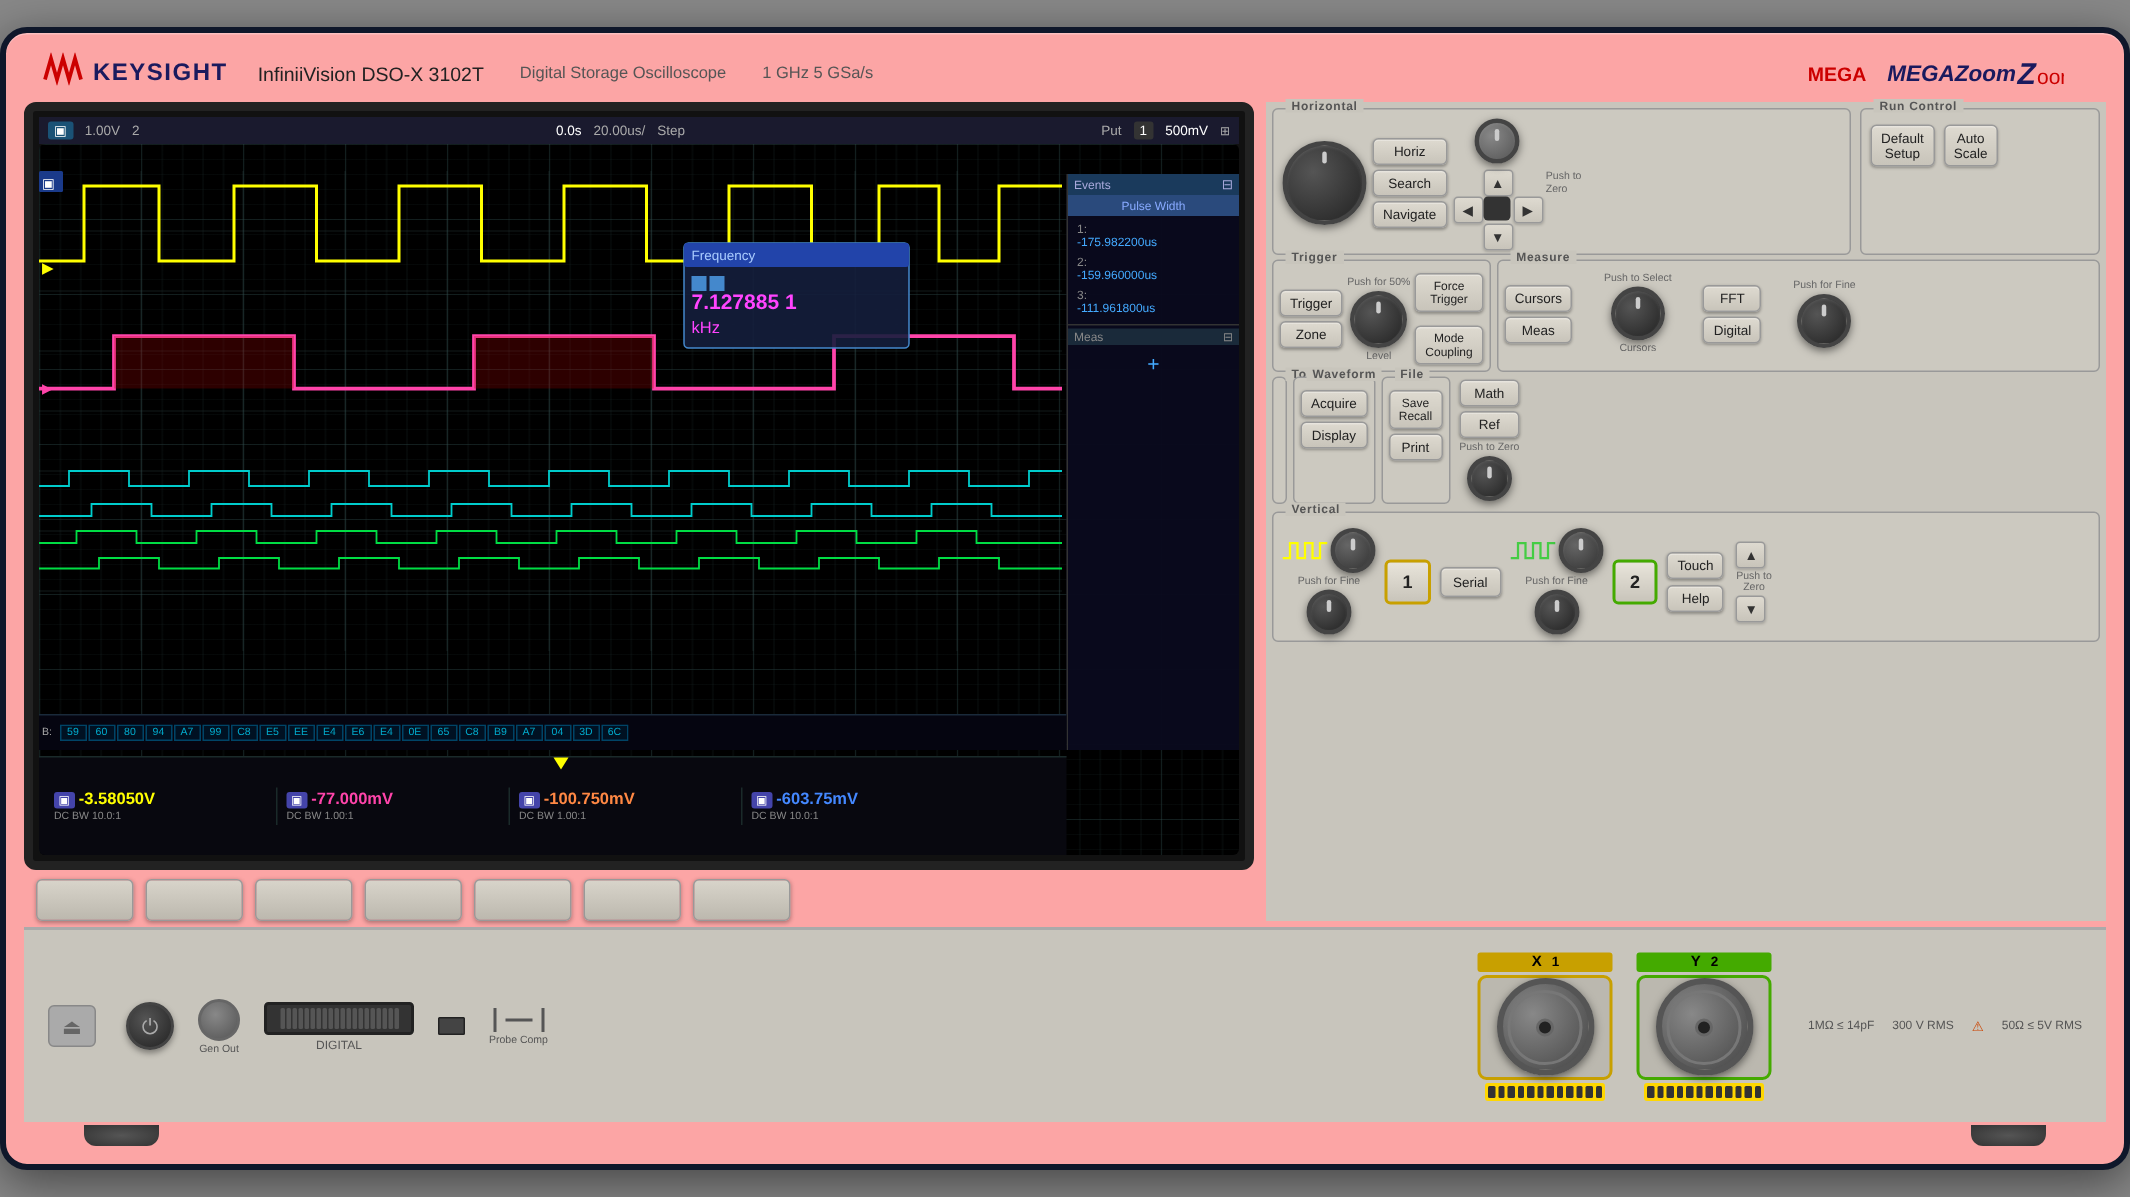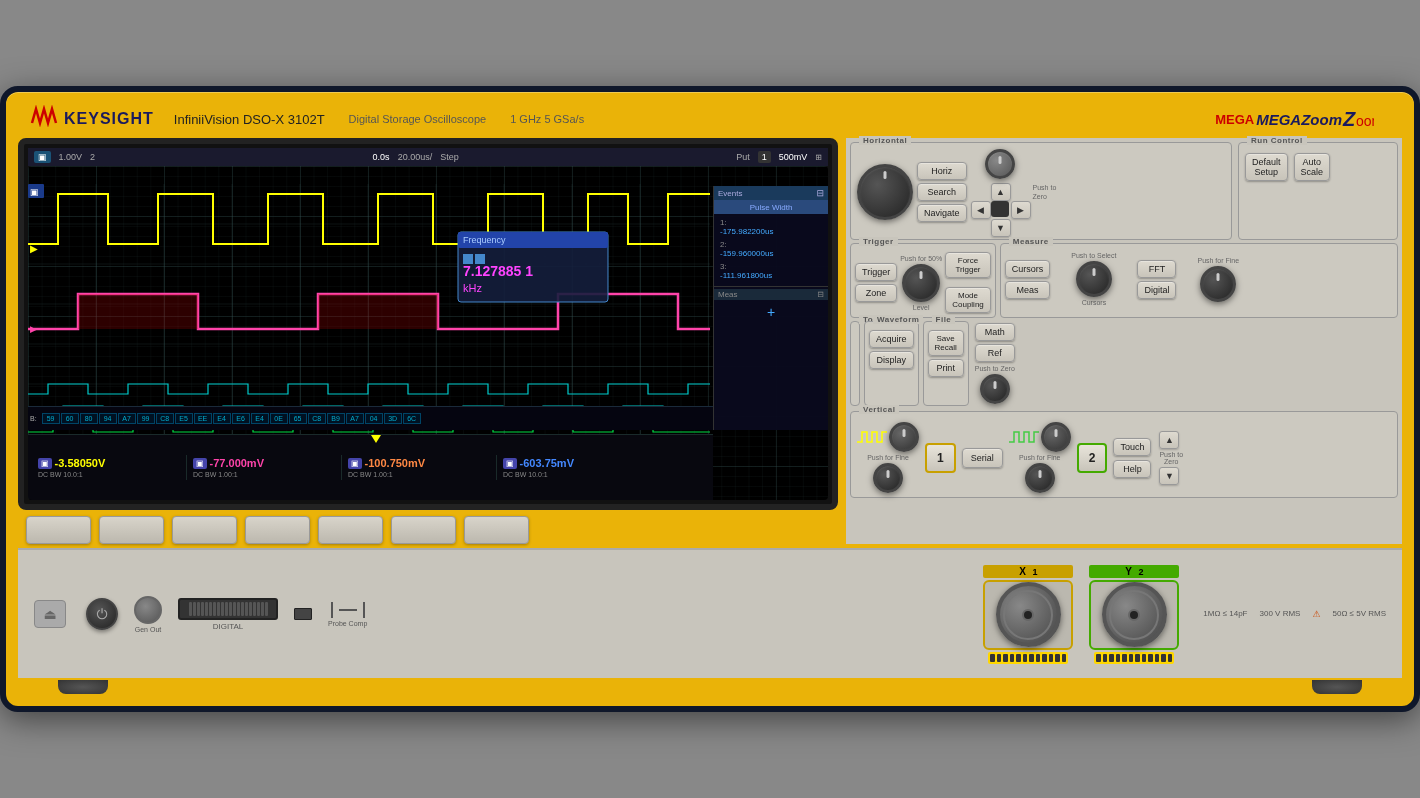--- a/index.html
+++ b/index.html
@@ -7,24 +7,24 @@
       background: #888;
       display: flex;
       justify-content: center;
       align-items: center;
       min-height: 100vh;
       font-family: Arial, sans-serif;
     }
 
     .oscilloscope {
       width: 1420px;
-      height: 626px;
-      background: #eab308;
+      height: 762px;
+      background: #fca5a5;
       border-radius: 18px;
-      border: 6px solid #0f172a;
+      border: 4px solid #0f172a;
       position: relative;
       display: flex;
       flex-direction: column;
       padding: 8px 12px 12px 12px;
       box-shadow: 0 8px 32px rgba(0,0,0,0.5), inset 0 1px 0 rgba(255,255,255,0.3);
     }
 
     
     .top-header {
       display: flex;
@@ -564,21 +564,21 @@
         <svg width="28" height="22" viewBox="0 0 28 22">
           <polyline points="2,18 6,4 10,18 14,4 18,18 22,4 26,18" fill="none" stroke="#cc0000" stroke-width="2.5"></polyline>
         </svg>
       </span>
       <span class="logo-text">KEYSIGHT</span>
     </div>
     <span class="model-info" style="font-size:13px; color:#222; margin-left:4px;">InfiniiVision DSO-X 3102T</span>
     <span class="model-info" style="font-size:11px; color:#555; margin-left:8px;">Digital Storage Oscilloscope</span>
     <span class="model-info" style="font-size:11px; color:#555; margin-left:8px;">1 GHz  5 GSa/s</span>
     <div style="margin-left:auto; display:flex; align-items:center; margin-right:20px;">
-      <span style="font-size:13px; font-weight:bold; color:#cc0000; margin-right:2px;">MEGA</span>
+      <span style="font-size:13px; font-weight:bold; color:#cc0000; margin-right:14px;">MEGA</span>
       <span style="font-size:15px; font-weight:900; font-style:italic; color:#1a1a5e;">MEGAZoom</span>
 
       <svg width="32" height="22" viewBox="0 0 32 22">
         <text x="1" y="18" font-size="20" font-weight="900" font-style="italic" fill="#1a1a5e">Z</text>
         <text x="14" y="18" font-size="14" fill="#cc0000">oom</text>
       </svg>
     </div>
   </div>
 
   <div class="main-content">

